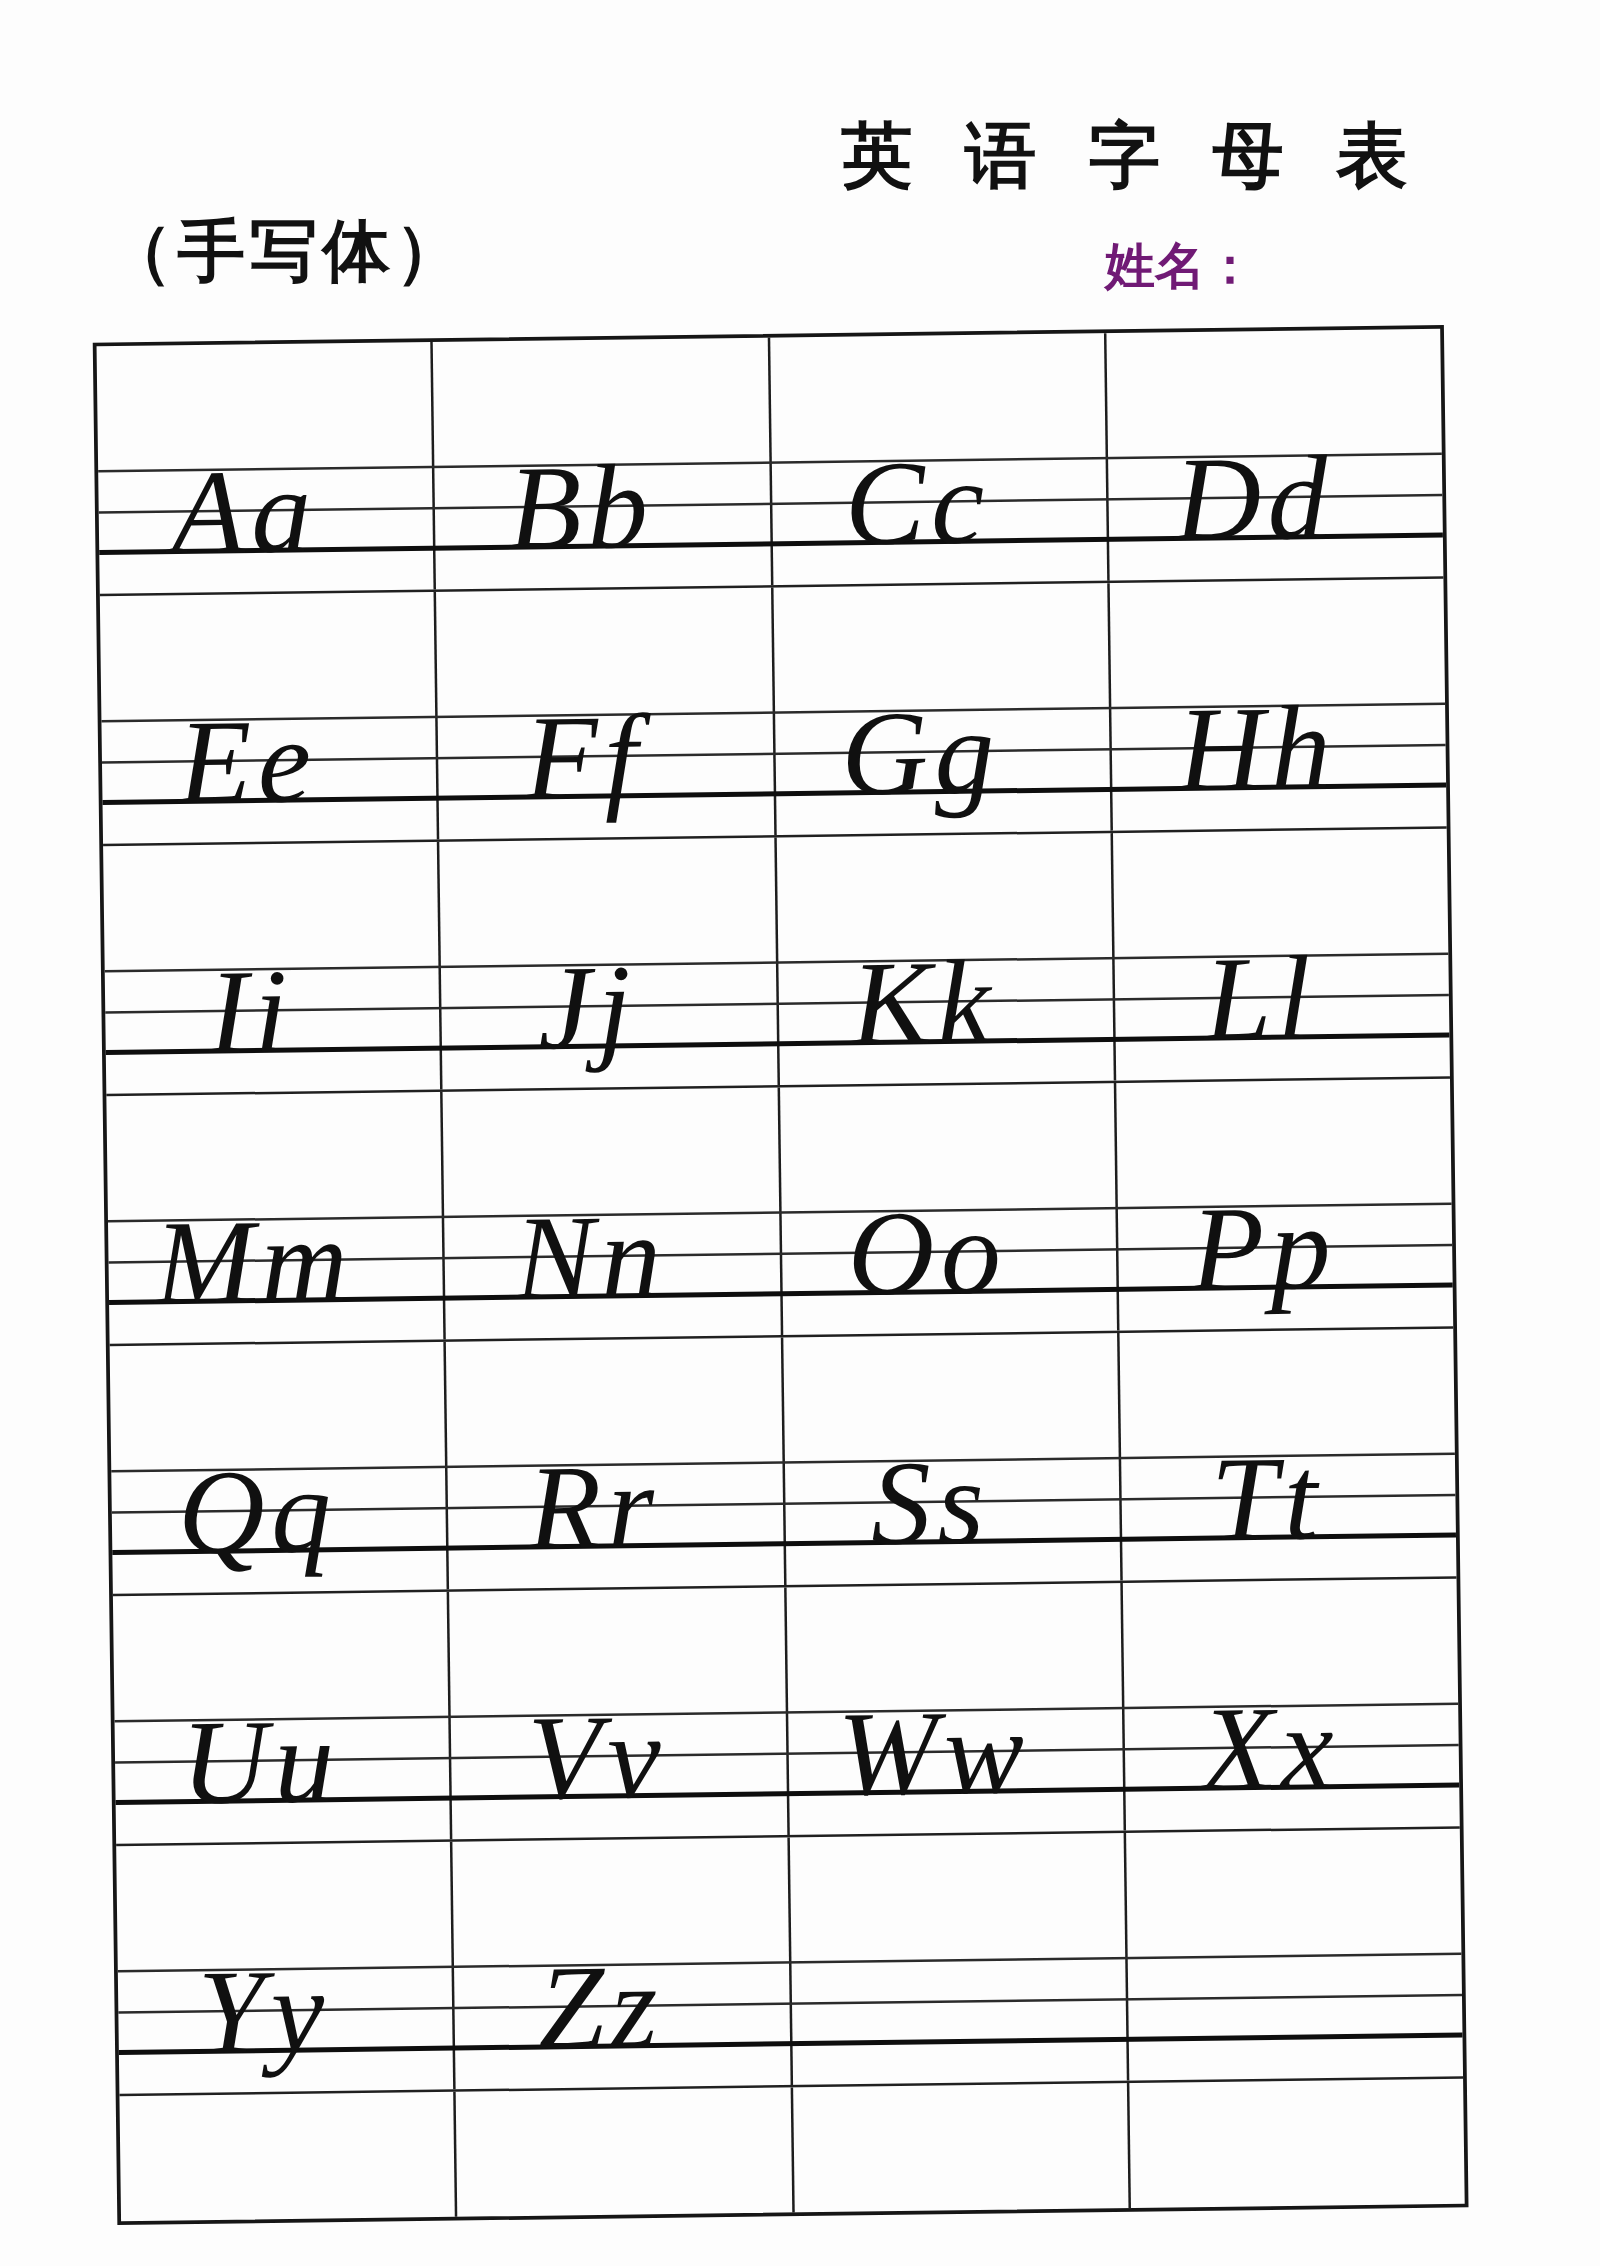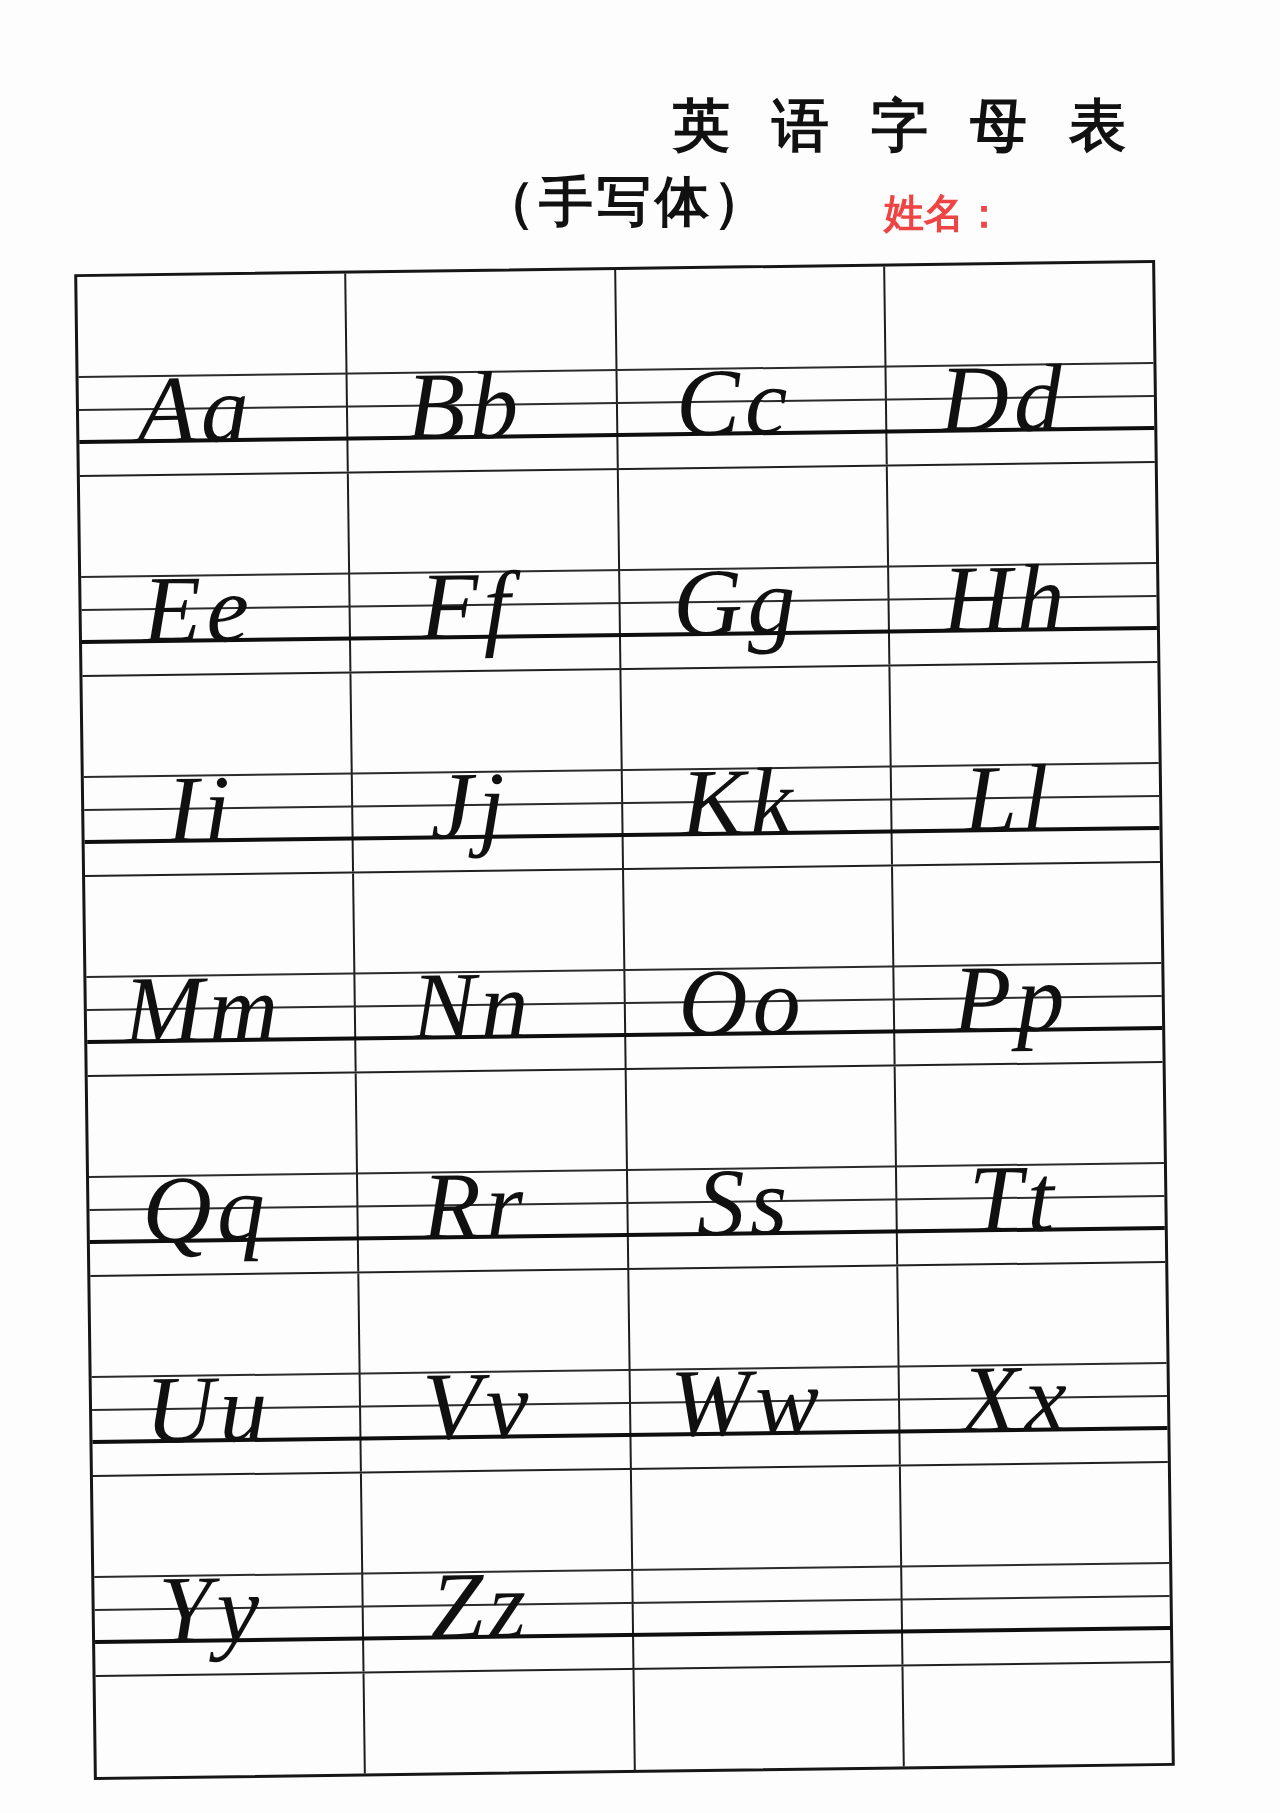--- a/index.html
+++ b/index.html
@@ -31,36 +31,36 @@
     letter-spacing: 42px;
     color: #111111;
     white-space: nowrap;
   }
   .sheet-subtitle {
     position: absolute;
     top: 171px;
     left: 84px;
     width: 1084px;
     box-sizing: border-box;
-    text-align: center;
+    text-align: left;
     font-size: 54px;
     line-height: 60px;
     font-weight: 700;
     letter-spacing: 4px;
     color: #111111;
     white-space: nowrap;
   }
   .name-label {
     position: absolute;
     top: 190px;
     left: 884px;
     font-size: 40px;
     line-height: 46px;
     font-weight: 700;
-    color: #ef4444;
+    color: #701a75;
     white-space: nowrap;
   }
 
   
   .sheet-table {
     position: absolute;
     left: 84px;
     top: 267px;
     width: 1081px;
     box-sizing: border-box;

